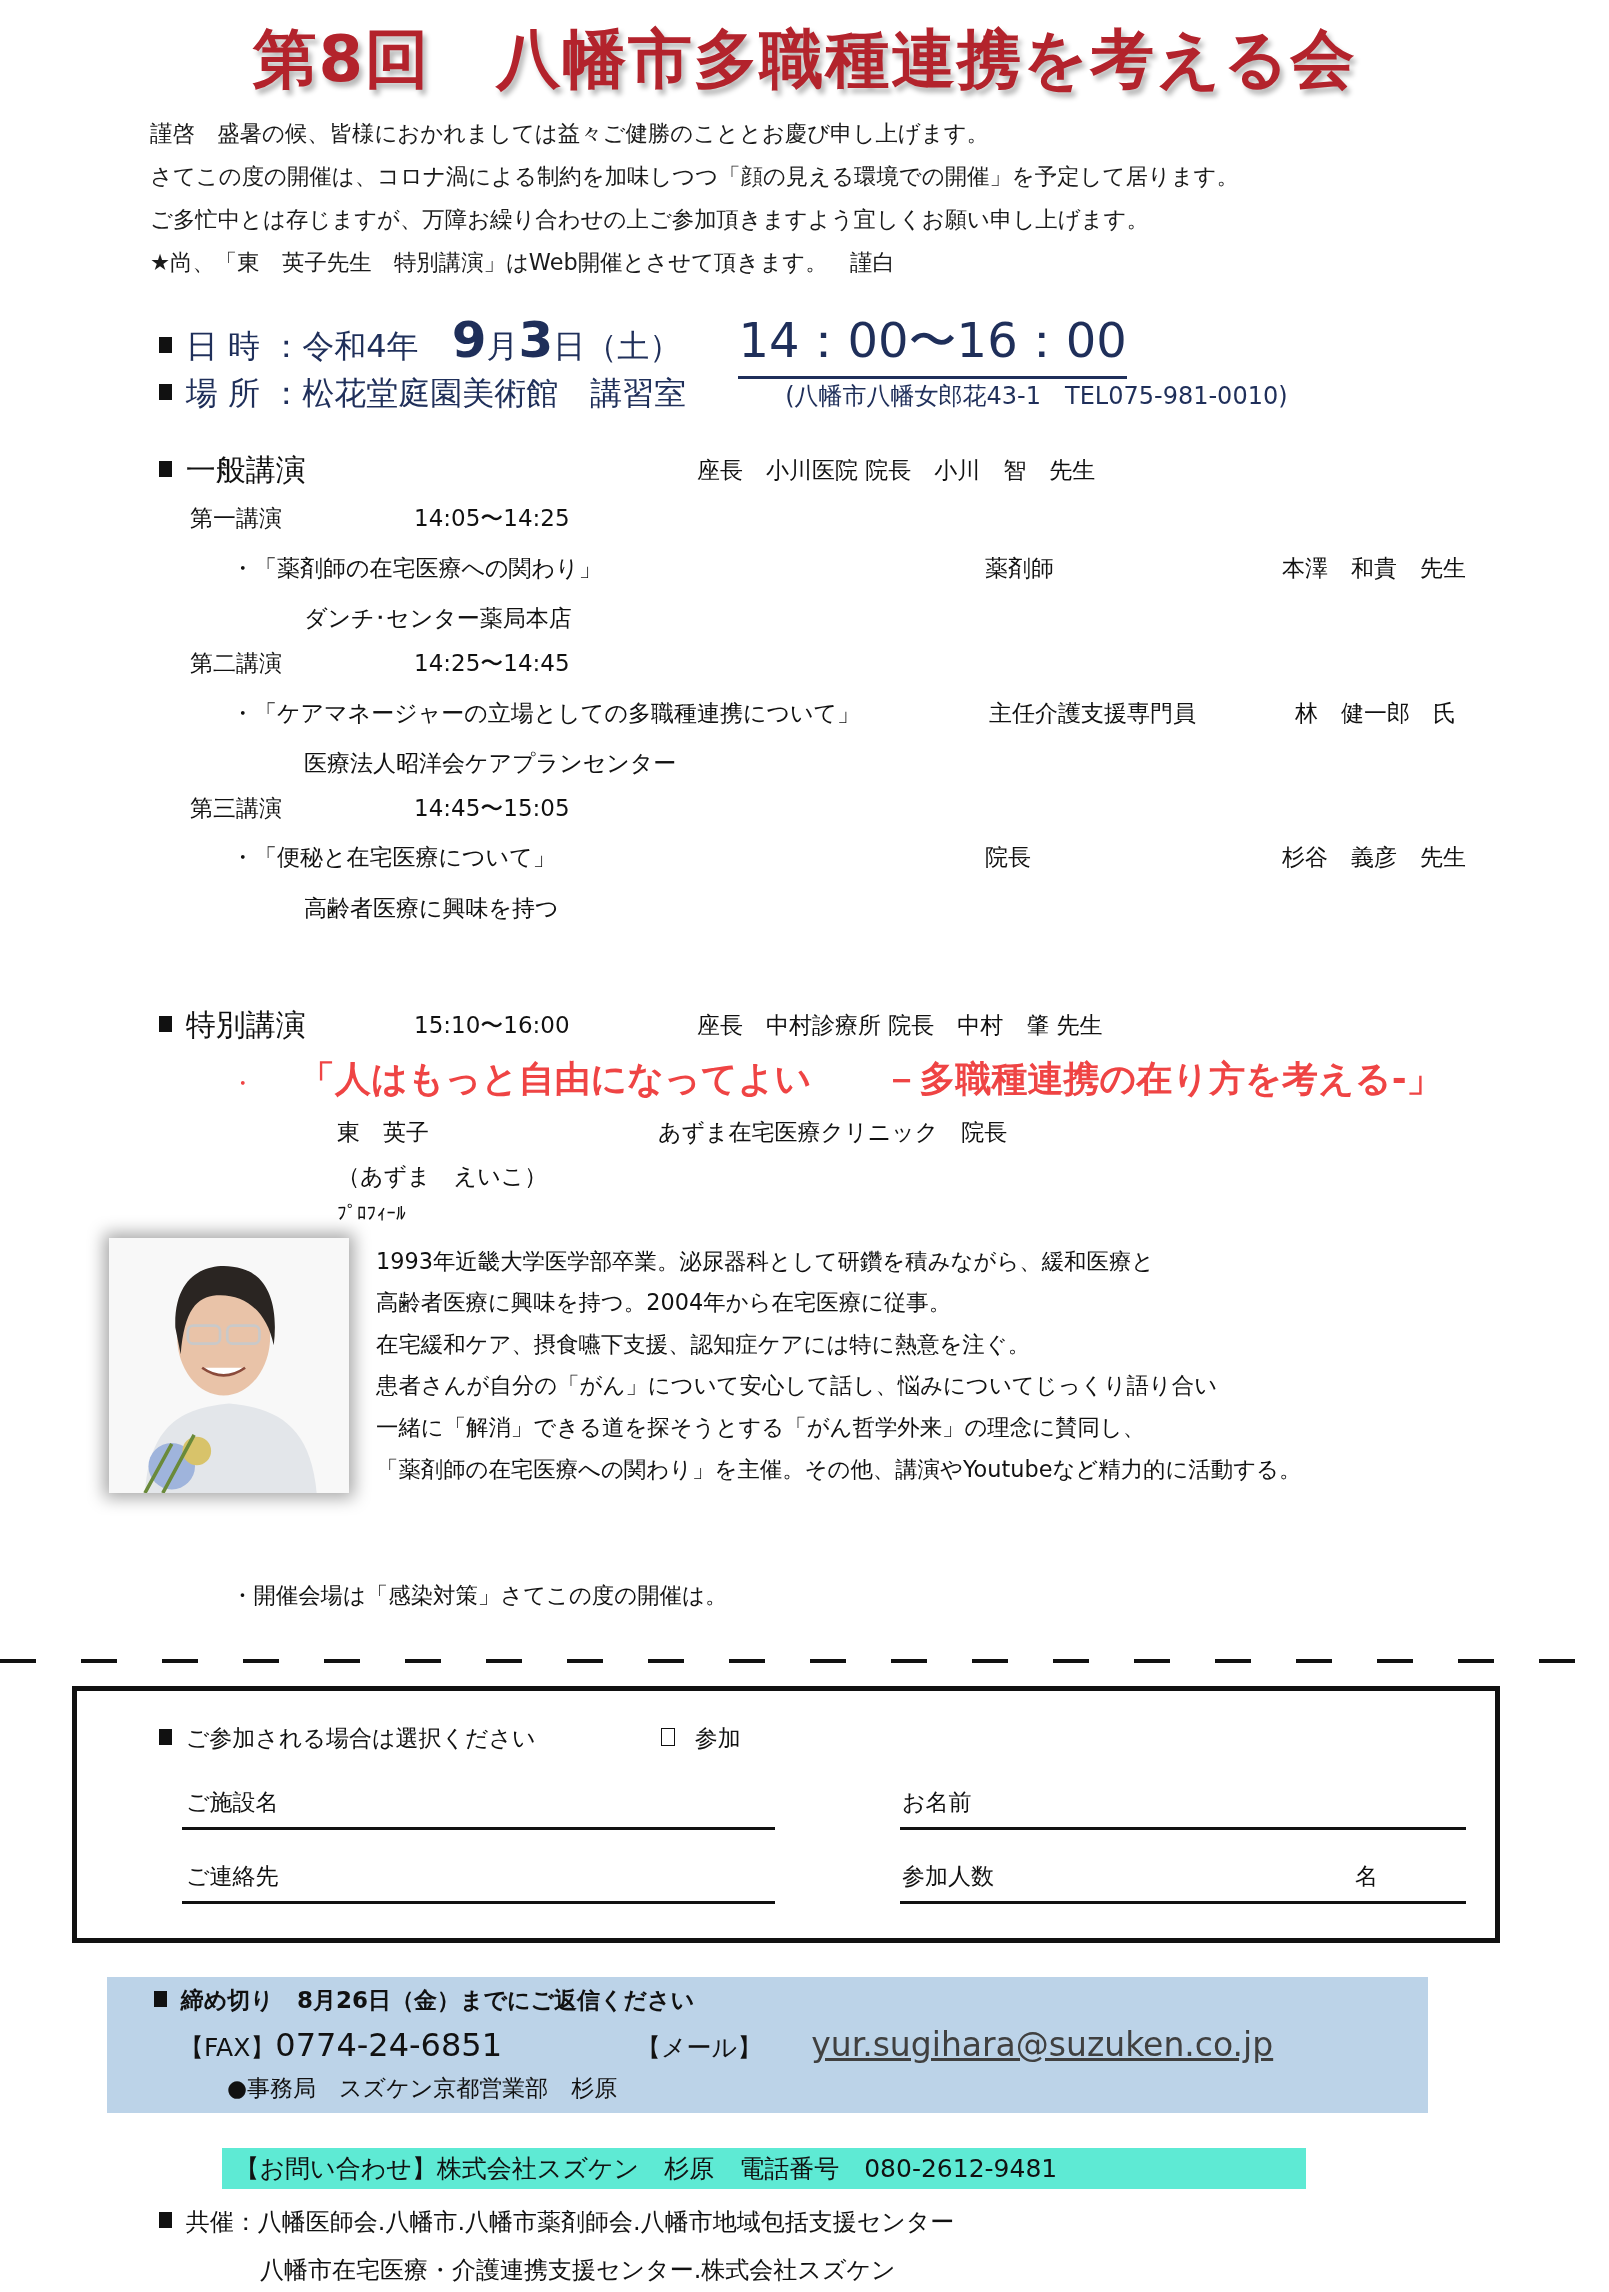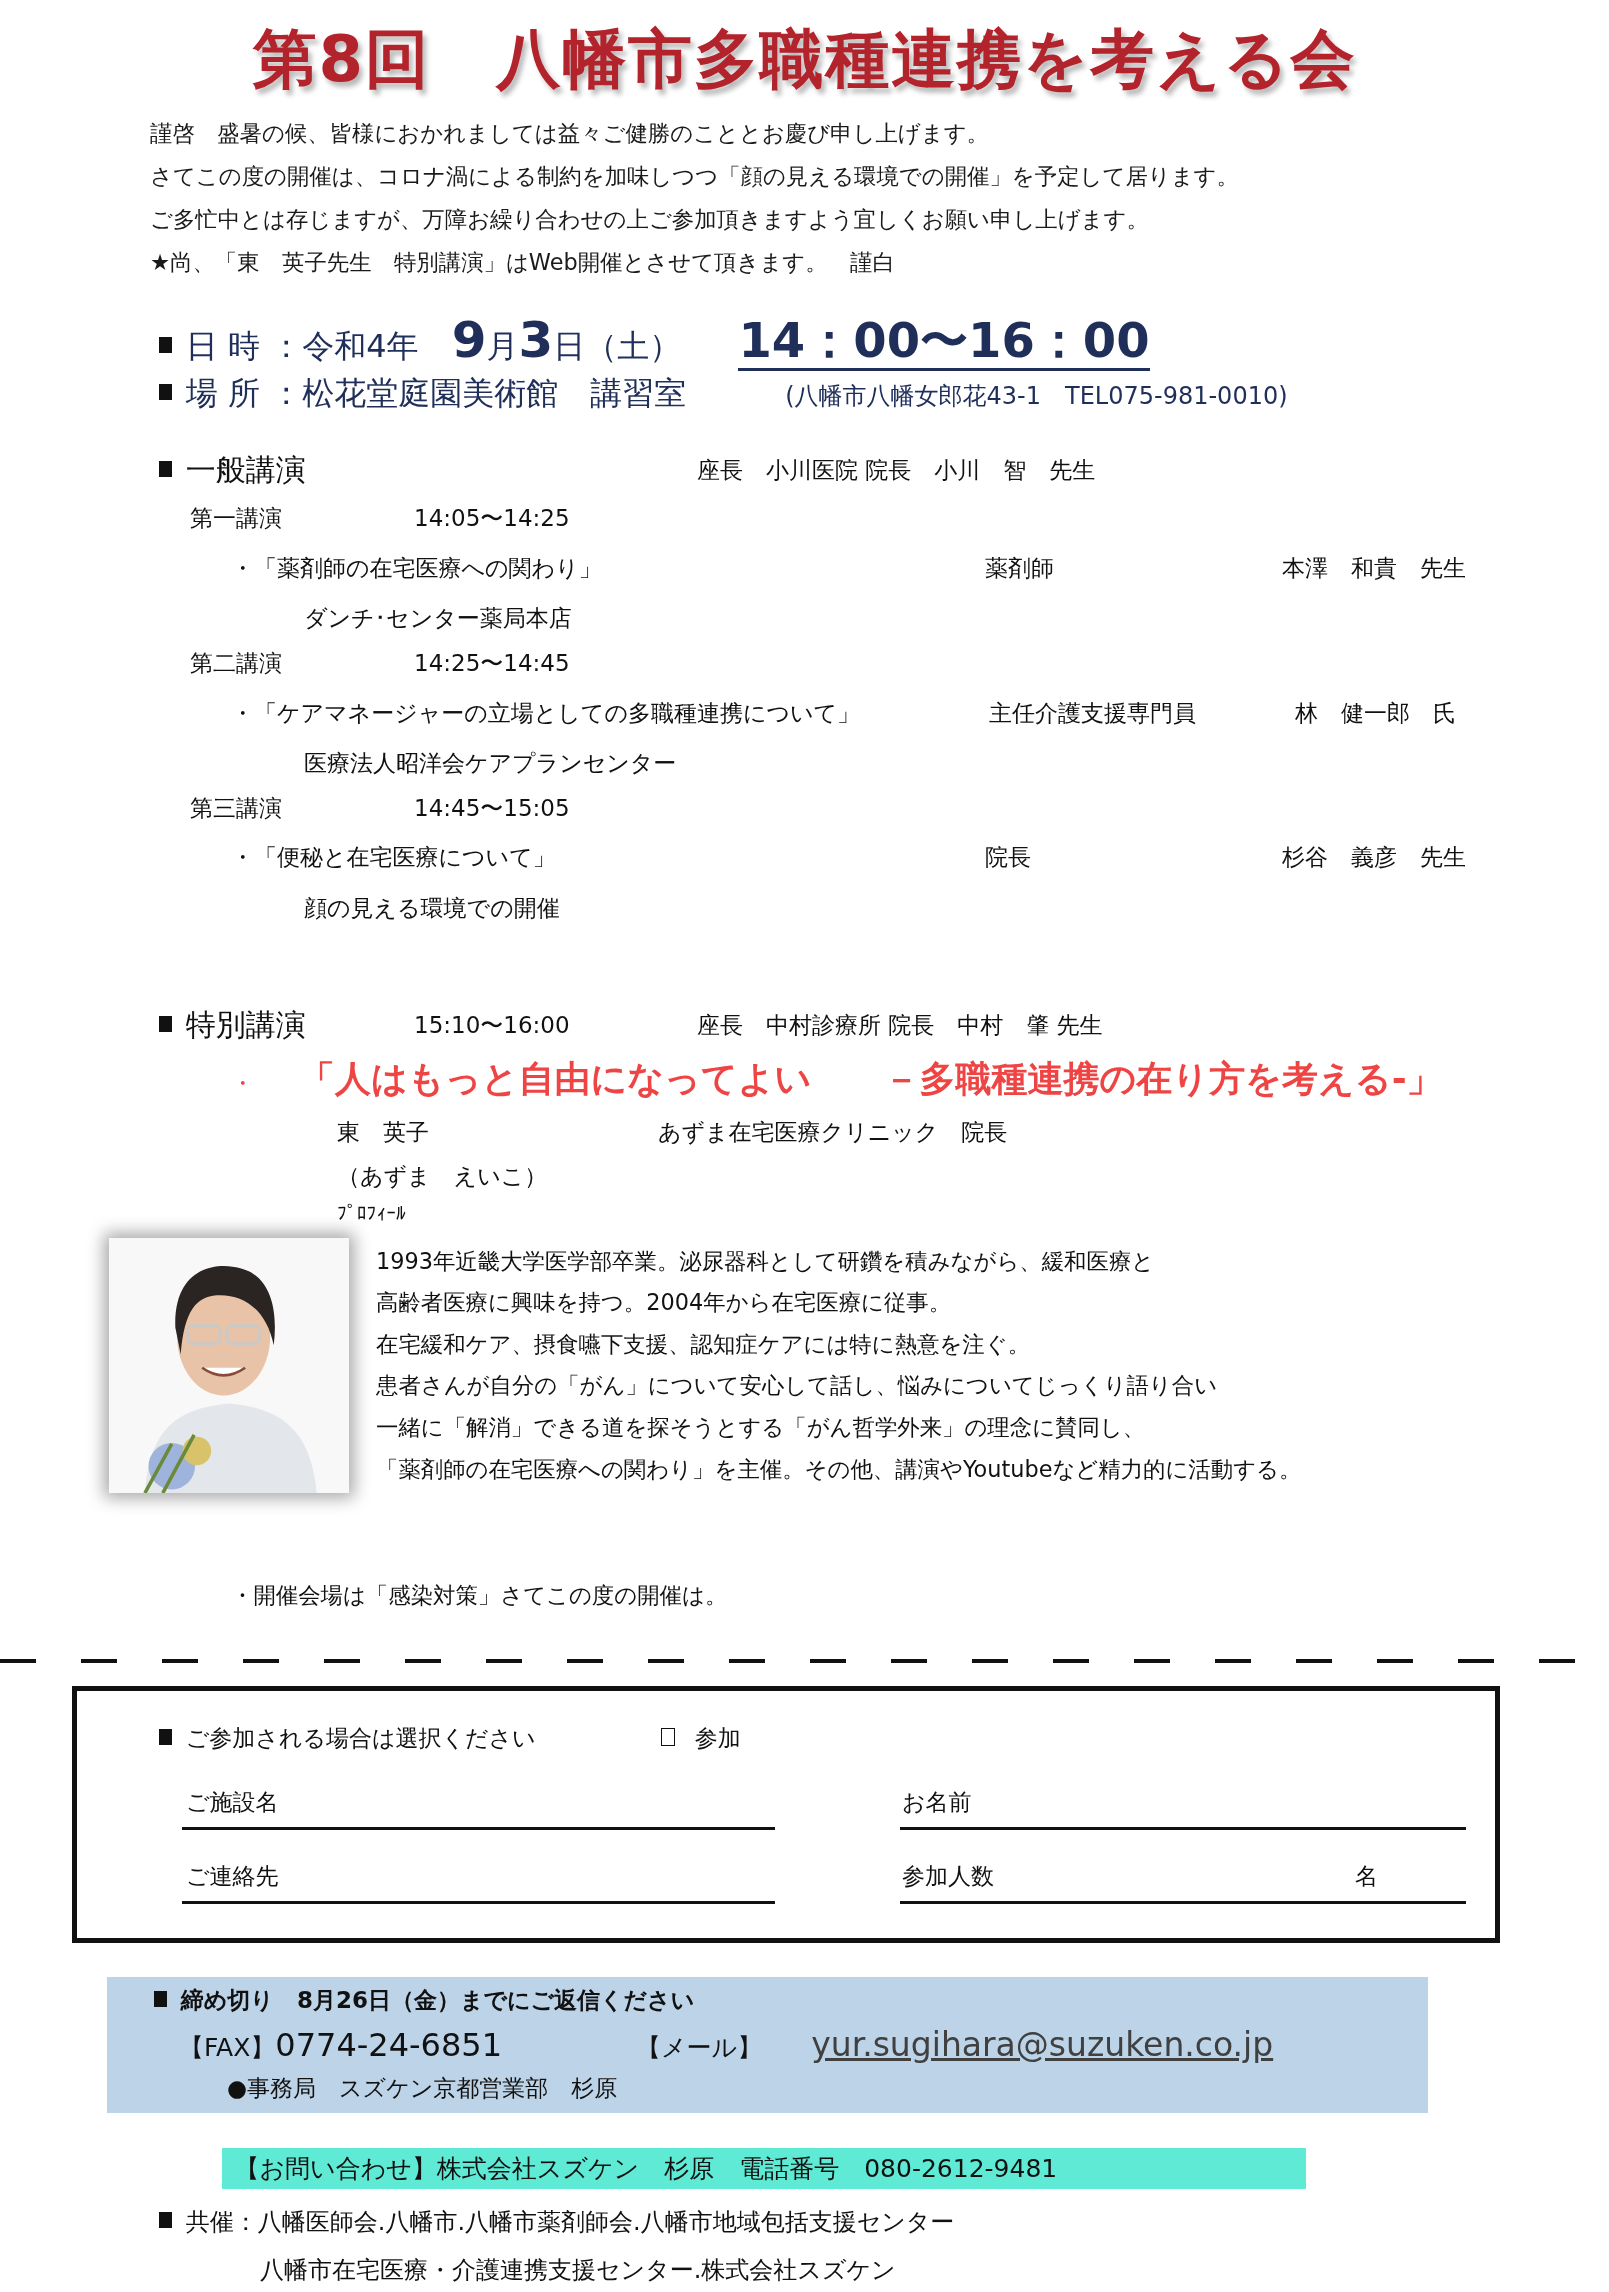--- a/index.html
+++ b/index.html
@@ -18,22 +18,22 @@
   }
 
   .greet { left: 150px; font-size: 22.4px; color: #1a1a1a; }
 
   .sq { display: inline-block; width: 12.5px; height: 16px; background: #111; vertical-align: middle; margin-right: 14.3px; position: relative; top: -2.7px; }
   .navy { color: #1f2f5a; }
 
   .datetime { left: 159px; top: 309px; font-size: 32px; }
   .datetime .big { font-size: 50px; font-weight: bold; }
   .datetime .time {
-    font-size: 48px; font-weight: bold; margin-left: 47px;
-    border-bottom: 3.6px solid #1f2f5a; padding-bottom: 0px;
+    font-size: 48px; font-weight: normal; margin-left: 47px;
+    border-bottom: 3.6px solid #1f2f5a; padding-bottom: 8px;
   }
   .place { left: 159px; top: 372px; font-size: 32px; }
   .place .addr { font-size: 24px; margin-left: 99px; }
 
   .sec-head { left: 159px; font-size: 30px; }
   .chair { font-size: 23px; }
   .lec-row { left: 190px; font-size: 23px; }
   .bullet-row { left: 231px; font-size: 23px; }
   .org-row { left: 304px; font-size: 23px; }
   .role { font-size: 23px; }
@@ -121,21 +121,21 @@
 <div class="abs bullet-row" style="top:698px">・「ケアマネージャーの立場としての多職種連携について」</div>
 <div class="abs role" style="left:989px; top:698px">主任介護支援専門員</div>
 <div class="abs speaker" style="left:1295px; top:698px">林　健一郎　氏</div>
 <div class="abs org-row" style="top:748px">医療法人昭洋会ケアプランセンター</div>
 
 <div class="abs lec-row" style="top:793px">第三講演</div>
 <div class="abs lec-row" style="left:414px; top:793px">14:45〜15:05</div>
 <div class="abs bullet-row" style="top:842px">・「便秘と在宅医療について」</div>
 <div class="abs role" style="left:985px; top:842px">院長</div>
 <div class="abs speaker" style="left:1282px; top:842px">杉谷　義彦　先生</div>
-<div class="abs org-row" style="top:893px">顔の見える環境での開催</div>
+<div class="abs org-row" style="top:893px">高齢者医療に興味を持つ</div>
 
 <div class="abs sec-head" style="top:1005px">
   <span class="sq"></span><span>特別講演</span>
 </div>
 <div class="abs lec-row" style="left:414px; top:1010px">15:10〜16:00</div>
 <div class="abs chair" style="left:697px; top:1010px">座長　中村診療所 院長　中村　肇 先生</div>
 
 <div class="abs special-title">
   <span class="dot">・</span><span>「人はもっと自由になってよい　　－多職種連携の在り方を考える-」</span>
 </div>

